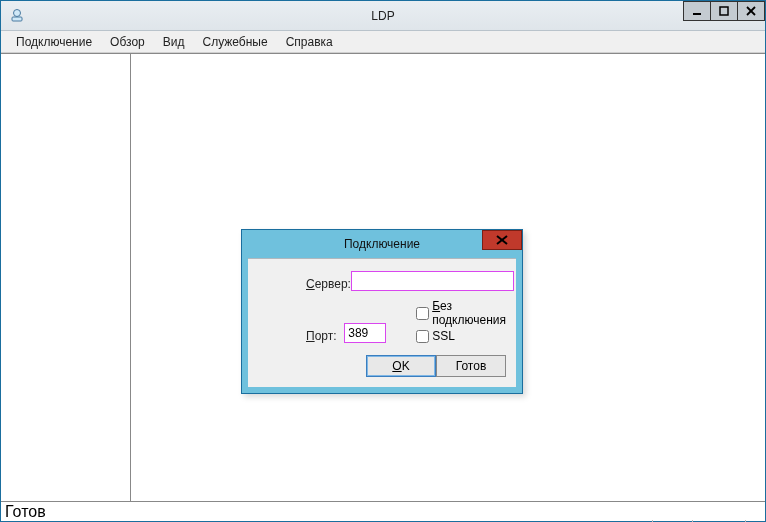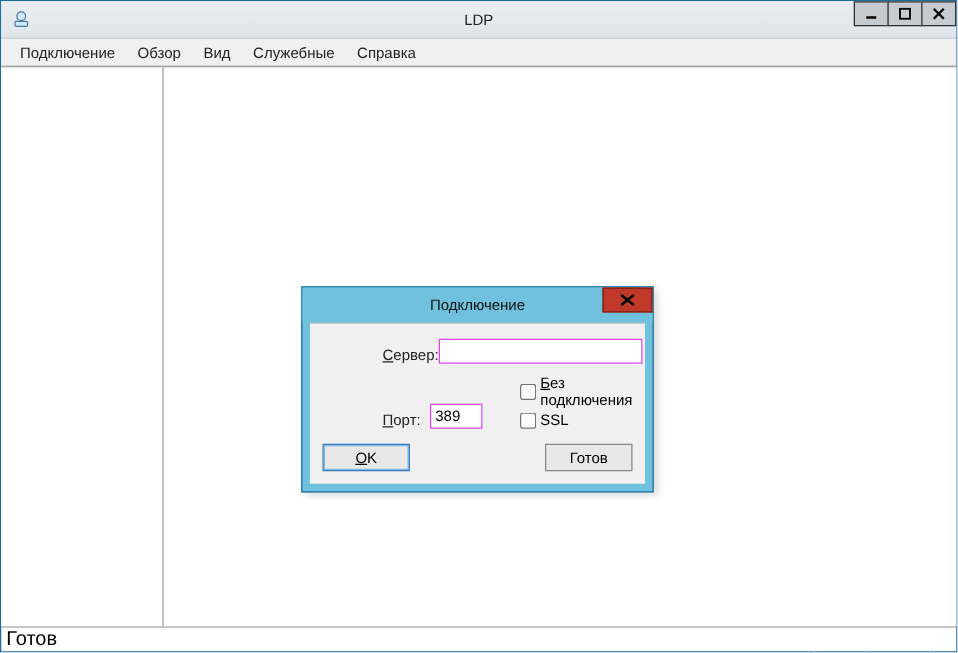--- a/index.html
+++ b/index.html
@@ -128,21 +128,21 @@
     background: #fff;
   }
   .server-input { width: 170px; }
   .server-input.selected {
     background: #2f71b8; color: #fff;
   }
   .port-input { width: 42px; }
   .checks { margin-left: 30px; display:flex; flex-direction:column; gap:2px; }
   .chk { display:flex; align-items:center; gap:3px; }
   .chk input { width:13px; height:13px; margin:0; }
-  .btn-row { display:flex; justify-content: space-between; margin-top: 12px; }
+  .btn-row { display:flex; justify-content: flex-end; margin-top: 12px; }
   .btn {
     min-width: 70px; height: 22px;
     background: #e8e8e8;
     border: 1px solid #888;
     font-family: inherit; font-size: 12px;
     padding: 0 10px;
     cursor: default;
   }
   .btn.default {
     border: 1px solid #3a7ebf;

